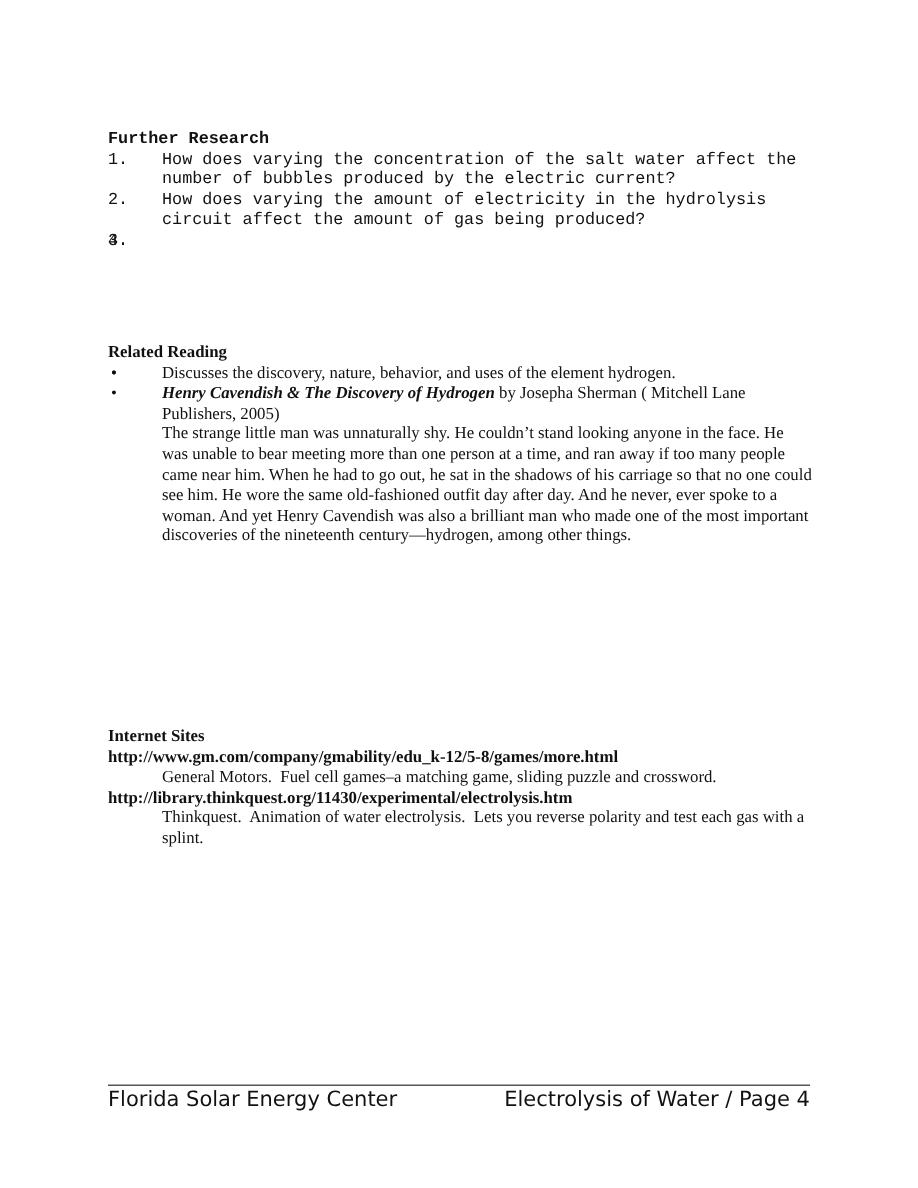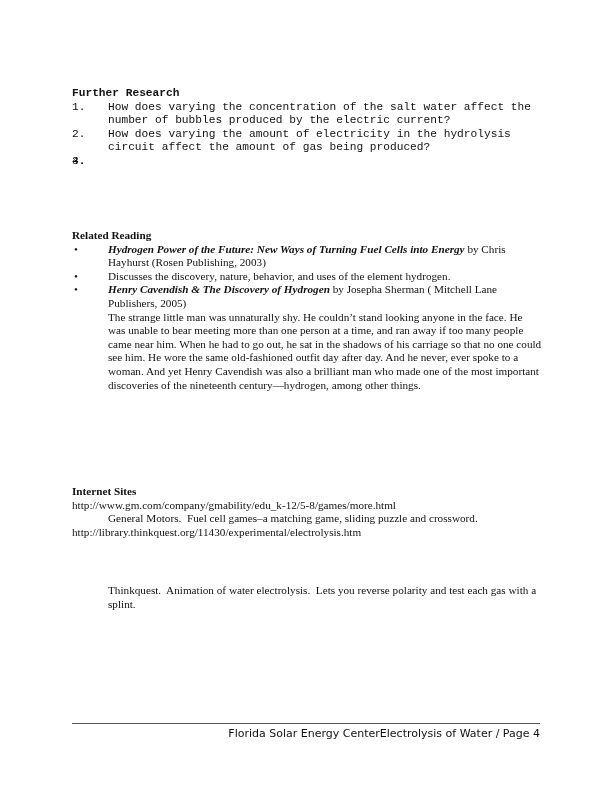--- a/index.html
+++ b/index.html
@@ -6,24 +6,24 @@
     body {
       width: 612px; height: 792px; position: relative; overflow: hidden;
       font-family: "Liberation Serif", serif; color: #111; font-size: 11.2px; line-height: 13.6px;
     }
     .section { position: absolute; left: 72px; width: 470px; }
     .heading { font-weight: bold; }
     .num-item, .bullet-item { position: relative; padding-left: 36px; }
     .num-item .marker, .bullet-item .marker { position: absolute; left: 0; top: 0; }
     .bullet-item .marker { left: 2px; }
     .book-title { font-weight: bold; font-style: italic; }
-    .url { font-weight: normal; }
+    .url { font-weight: bold; }
     .site-desc { padding-left: 36px; }
     .footer-line { position: absolute; left: 72px; width: 468px; top: 723px; height: 0; border-top: 1.3px solid #555; }
-    .footer { position: absolute; left: 72px; width: 468px; top: 727px; font-family: "DejaVu Sans", sans-serif; font-size: 11px; color: #111; display: flex; justify-content: flex-end; }
+    .footer { position: absolute; left: 72px; width: 468px; top: 727px; font-family: "DejaVu Sans", sans-serif; font-size: 14px; color: #111; display: flex; justify-content: space-between; }
   </style>
 </head>
 <body>
 
 <div class="section" style="top:87px;font-family:Liberation Mono, monospace;">
   <div class="heading">Further Research</div>
   <div class="num-item">
     <span class="marker">1.</span>
     <span>How does varying the concentration of the salt water affect the number of bubbles produced by the electric current?</span>
   </div>
@@ -36,38 +36,37 @@
   </div>
   <div class="num-item">
     <span class="marker">4.</span>
   </div>
 </div>
 
 <div class="section" style="top:229px;">
   <div class="heading">Related Reading</div>
   <div class="bullet-item">
     <span class="marker">•</span>
-    <div><span class="book-title">Hydrogen Power of the Future: New Ways of Turning Fuel Cells into Energy</span><span> by Chris Hayhurst (Rosen Publishing, 2003)</span></div>
   </div>
   <div class="bullet-item">
     <span class="marker">•</span>
     <div>Discusses the discovery, nature, behavior, and uses of the element hydrogen.</div>
   </div>
   <div class="bullet-item">
     <span class="marker">•</span>
     <div><span class="book-title">Henry Cavendish &amp; The Discovery of Hydrogen</span><span> by Josepha Sherman ( Mitchell Lane Publishers, 2005)</span></div>
     <div>The strange little man was unnaturally shy. He couldn’t stand looking anyone in the face. He was unable to bear meeting more than one person at a time, and ran away if too many people came near him. When he had to go out, he sat in the shadows of his carriage so that no one could see him. He wore the same old-fashioned outfit day after day. And he never, ever spoke to a woman. And yet Henry Cavendish was also a brilliant man who made one of the most important discoveries of the nineteenth century—hydrogen, among other things.</div>
   </div>
 </div>
 
 <div class="section" style="top:485px;">
   <div class="heading">Internet Sites</div>
   <div class="url">http://www.gm.com/company/gmability/edu_k-12/5-8/games/more.html</div>
   <div class="site-desc" style="white-space:pre-wrap;">General Motors.  Fuel cell games–a matching game, sliding puzzle and crossword.</div>
   <div class="url">http://library.thinkquest.org/11430/experimental/electrolysis.htm</div>
-  <div class="site-desc" style="white-space:pre-wrap;margin-top:45px;">Thinkquest.  Animation of water electrolysis.  Lets you reverse polarity and test each gas with a splint.</div>
+  <div class="site-desc" style="white-space:pre-wrap;">Thinkquest.  Animation of water electrolysis.  Lets you reverse polarity and test each gas with a splint.</div>
 </div>
 
 <div class="footer-line"></div>
 <div class="footer">
   <span>Florida Solar Energy Center</span>
   <span>Electrolysis of Water / Page 4</span>
 </div>
 
 </body></html>

